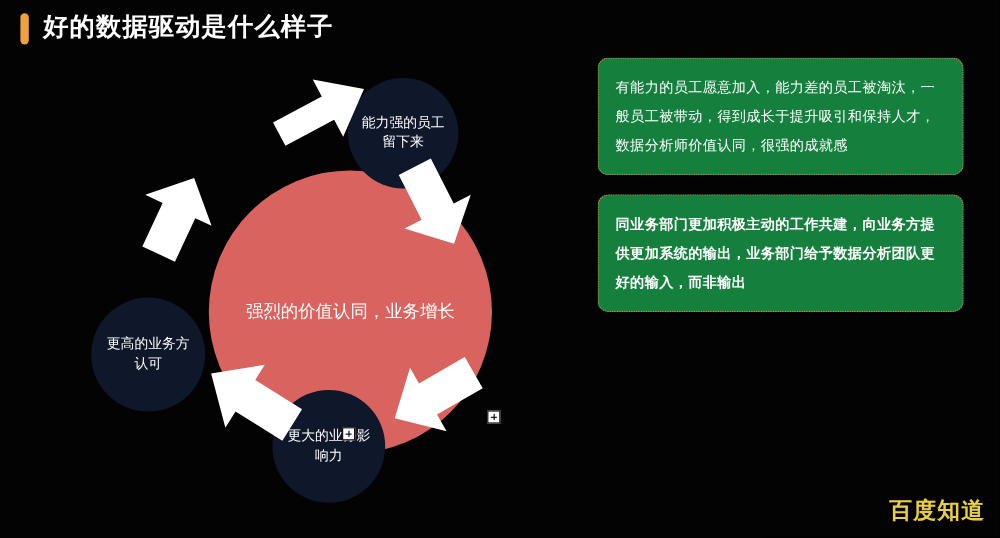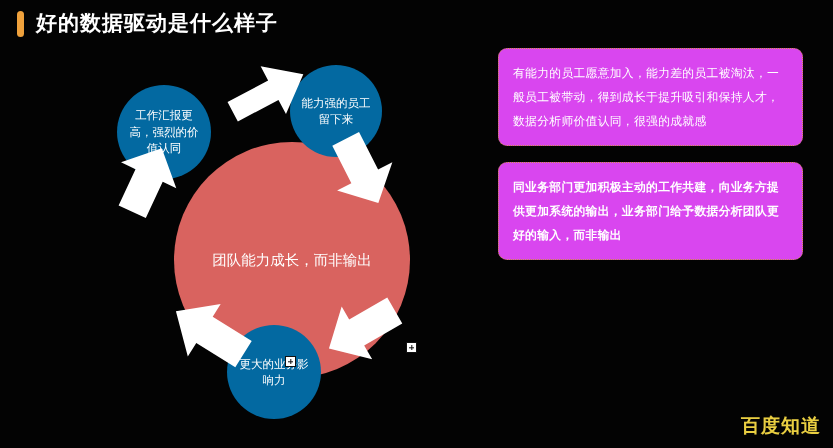--- a/index.html
+++ b/index.html
@@ -70,21 +70,21 @@
     top: 102px;
     width: 236px;
     height: 236px;
     font-size: 14.5px;
     line-height: 20px;
     z-index: 2;
   }
   .circle-center .ctext { padding: 0 14px; }
 
   .circle-sat {
-    background: #0369a1;
+    background: #0f172a;
     z-index: 3;
     font-size: 11.5px;
     line-height: 16.5px;
   }
   .circle-sat .ctext { padding: 0 9px; }
 
   
   .sat-top-left   { left: 57px;  top: 45px;  width: 94px;  height: 94px; }
   
   .sat-top-right  { left: 230px; top: 25px;  width: 92px;  height: 92px; }
@@ -135,21 +135,21 @@
   .notes {
     position: absolute;
     left: 498px;
     top: 48px;
     width: 305px;
   }
   .note {
     box-sizing: border-box;
     border: 1.5px dotted #c88a3e;
     border-radius: 9px;
-    background: #d946ef;
+    background: #15803d;
     color: #ffffff;
     font-size: 11.8px;
     line-height: 24px;
     padding: 12px 14px;
     letter-spacing: 0.3px;
     margin-bottom: 16px;
   }
   .note-1 { min-height: 97px; }
   .note-2 { min-height: 86px; margin-top: 12px; font-weight: bold; }
   .note-3 { min-height: 86px; margin-top: 16px; }
@@ -210,36 +210,36 @@
 
   <div class="arrow" style="left:48px; top:98px;">
     <svg width="78" height="84" viewBox="0 0 78 84">
       <g transform="rotate(-65 39 42)">
         <polygon fill="#ffffff" points="4,27 44,27 44,11 74,42 44,72 44,57 4,57"></polygon>
       </g>
     </svg>
   </div>
 
   <div class="circle circle-center">
-    <span class="ctext">团队能力成长，而非输出</span>
-  </div>
-
-  <div class="circle circle-sat sat-top-left">
-    <span class="ctext">工作汇报更高，强烈的价值认同</span>
-  </div>
+    <span class="ctext">强烈的价值认同，业务增长</span>
+  </div>
+
 
   <div class="circle circle-sat sat-top-right">
     <span class="ctext">能力强的员工留下来</span>
   </div>
 
 
   <div class="circle circle-sat sat-bottom">
     <span class="ctext">更大的业务影响力</span>
   </div>
 
+  <div class="circle circle-sat sat-left">
+    <span class="ctext">更高的业务方认可</span>
+  </div>
 
   <div class="plus-handle handle-a"></div>
   <div class="plus-handle handle-b"></div>
 </div>
 
 <div class="notes">
   <div class="note note-1">
     <span>有能力的员工愿意加入，能力差的员工被淘汰，一般员工被带动，得到成长于提升吸引和保持人才，数据分析师价值认同，很强的成就感</span>
   </div>
   <div class="note note-2">

